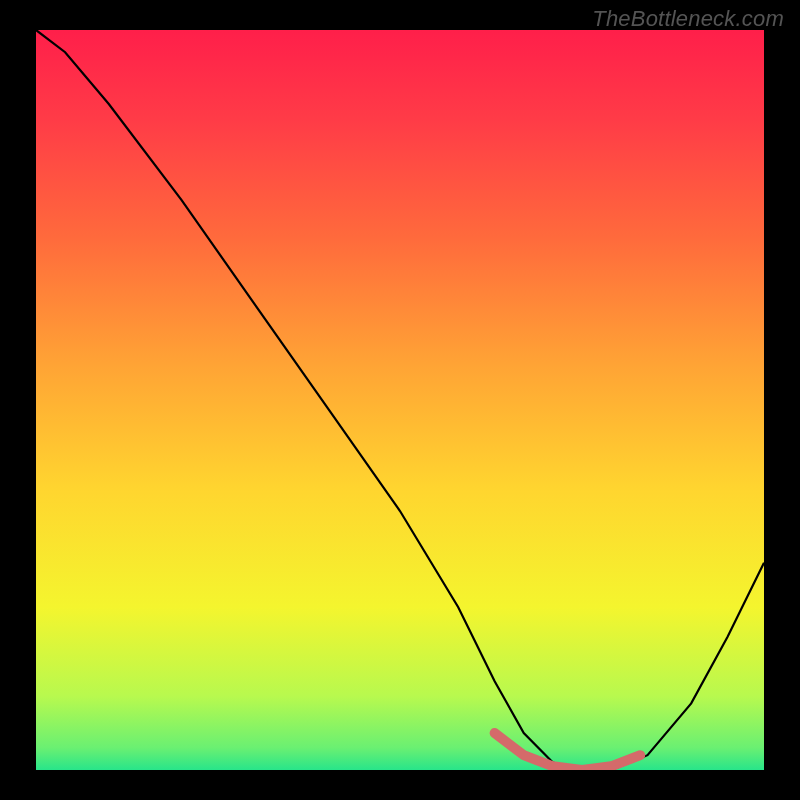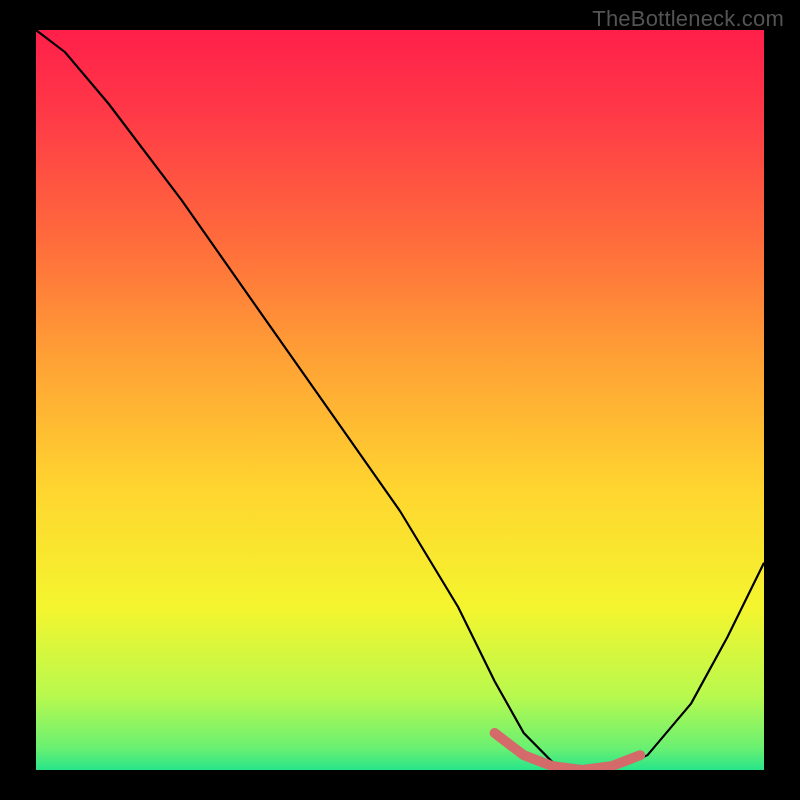--- a/index.html
+++ b/index.html
@@ -19,20 +19,21 @@
   }
   .watermark {
     position: absolute;
     top: 6px;
     right: 16px;
     color: #545454;
     font-size: 22px;
     font-weight: 500;
     letter-spacing: 0.2px;
     z-index: 10;
+    font-style: italic;
   }
   .plot-outer {
     position: absolute;
     left: 36px;
     top: 30px;
     width: 728px;
     height: 740px;
     background: #000;
   }
   .plot-inner {

